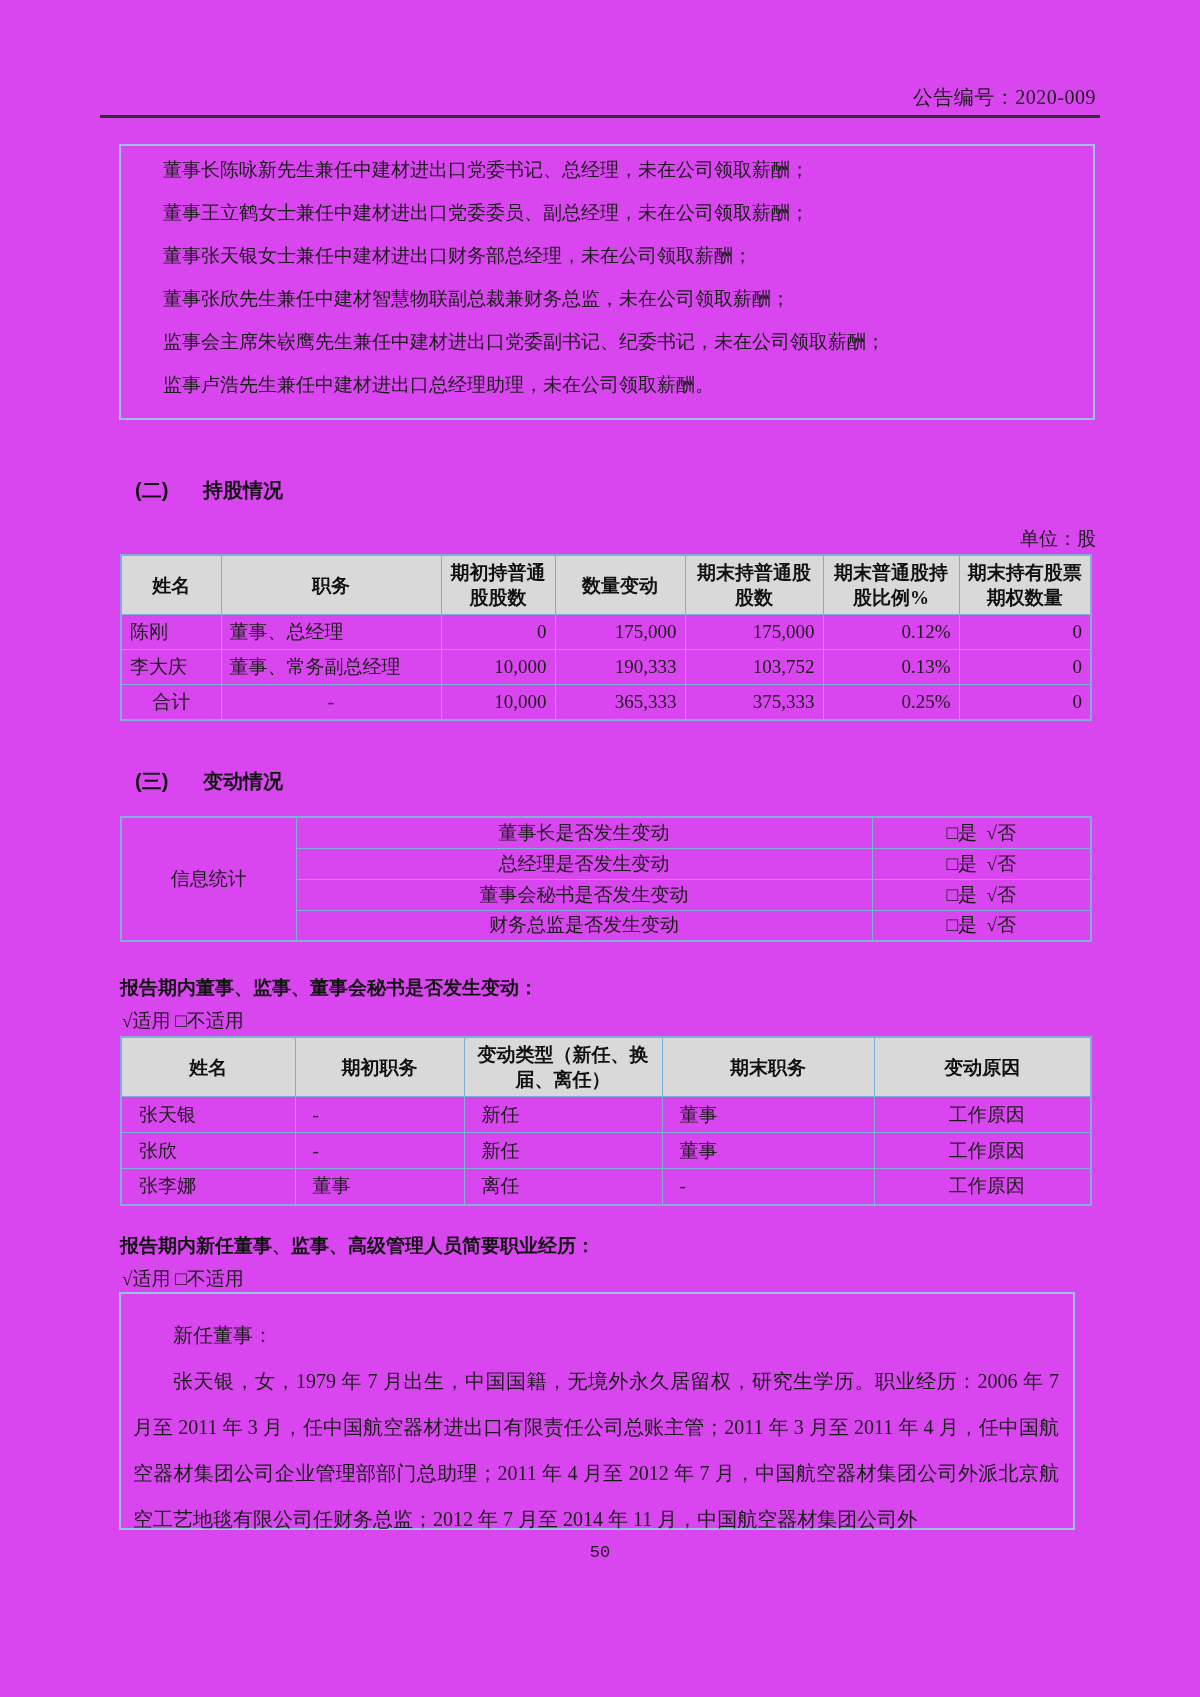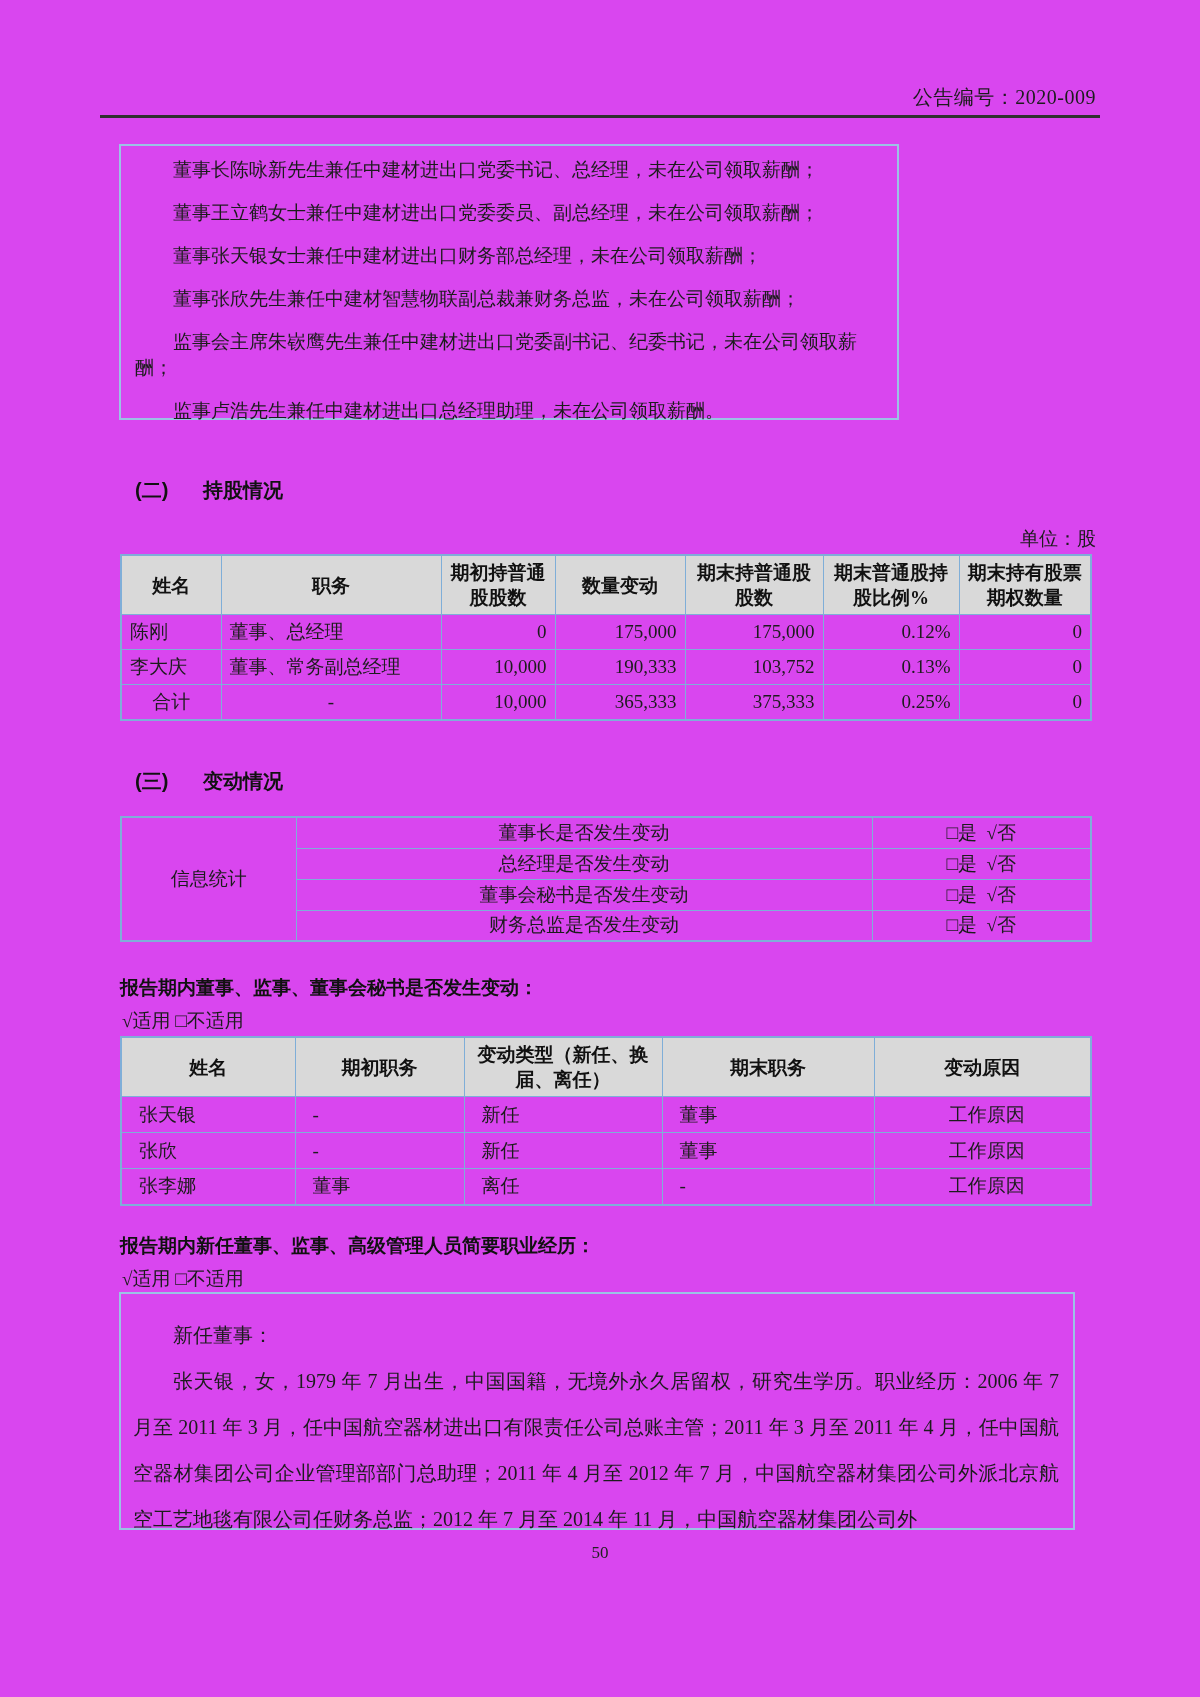--- a/index.html
+++ b/index.html
@@ -13,23 +13,23 @@
   }
   .doc-number{
     position:absolute;top:84px;left:120px;width:976px;
     text-align:right;font-size:20px;letter-spacing:.5px;
   }
   .top-rule{
     position:absolute;top:115px;left:100px;width:1000px;height:3px;
     background:#2f2f2f;
   }
   .note-box{
-    position:absolute;top:144px;left:119px;width:780px;height:276px;
+    position:absolute;top:144px;left:119px;width:976px;height:276px;
     border:2px solid #9cc2e5;box-sizing:border-box;
-    padding:11px 24px 0 14px;
+    padding:11px 24px 0 4px;
   }
   .note-box p{
     margin:0 0 17px 0;font-size:19px;line-height:26px;text-indent:2em;
   }
   .sec-heading{
     position:absolute;left:135px;
     font-family:"Liberation Sans","DejaVu Sans",sans-serif;
     font-weight:bold;font-size:20px;color:#111;
   }
   .sec-heading .num{display:inline-block;width:68px;}
@@ -71,21 +71,21 @@
   }
   .career-box{
     position:absolute;top:1292px;left:119px;width:956px;height:238px;
     border:2px solid #9cc2e5;box-sizing:border-box;
     padding:18px 14px 0 12px;
   }
   .career-box p{margin:0;font-size:20px;line-height:46px;text-indent:2em;}
   .career-box .para{text-align:justify;}
   .page-number{
     position:absolute;top:1543px;left:0;width:1200px;text-align:center;
-    font-family:Liberation Serif, serif;
+    font-family:Liberation Mono, monospace;
     font-size:17px;color:#222;
   }
 </style>
 </head>
 <body>
 
 <div class="page">
 
   <div class="doc-number">公告编号：2020-009</div>
   <div class="top-rule"></div>

